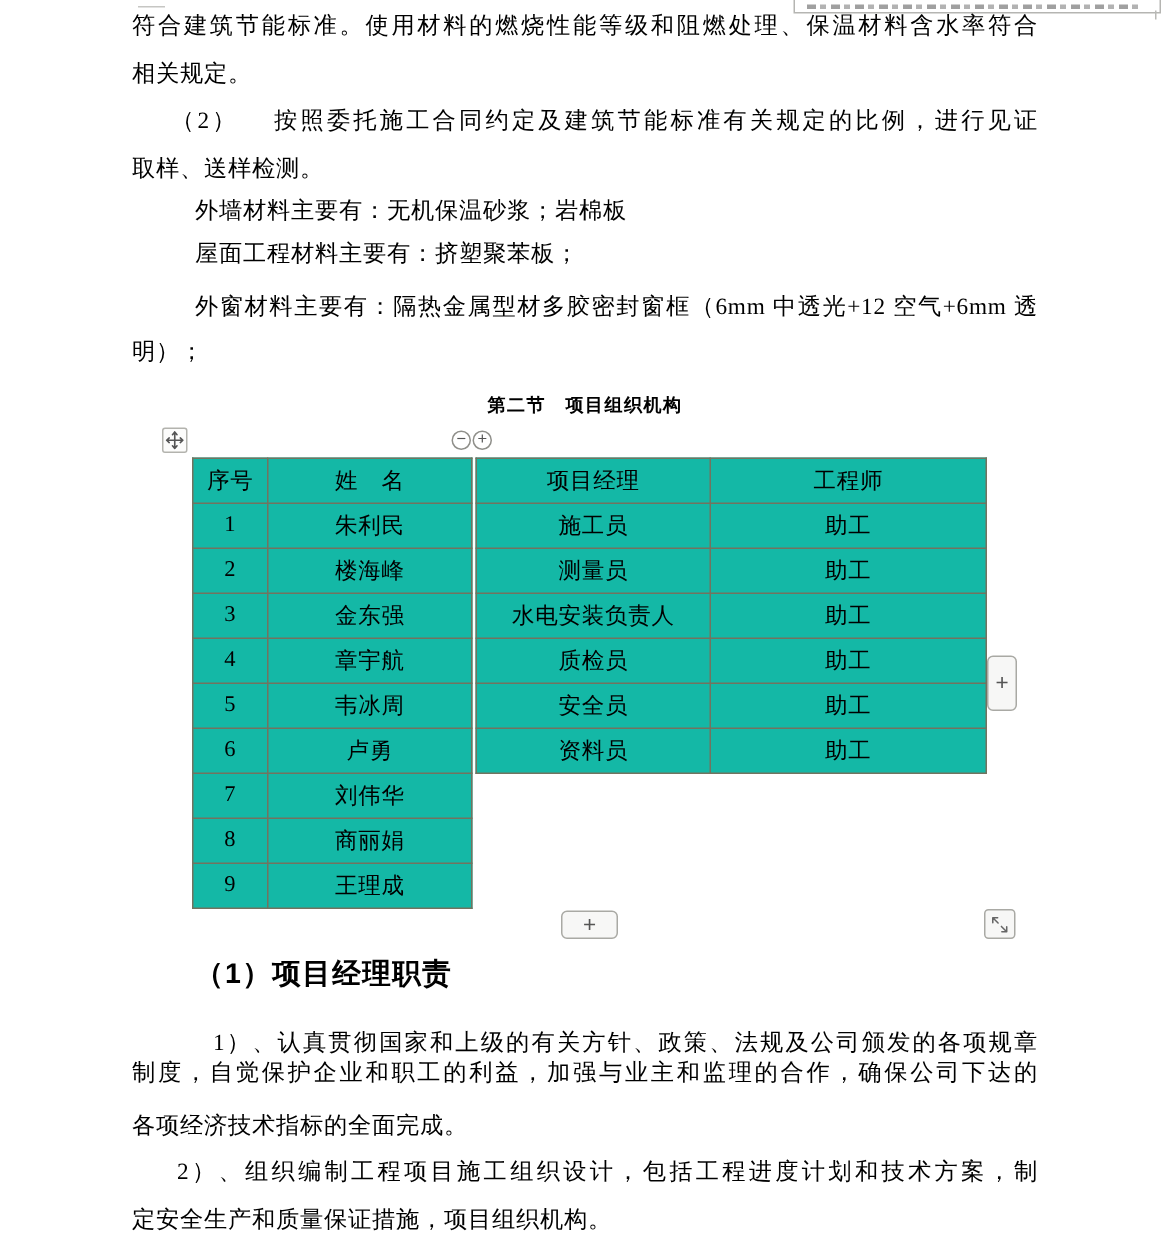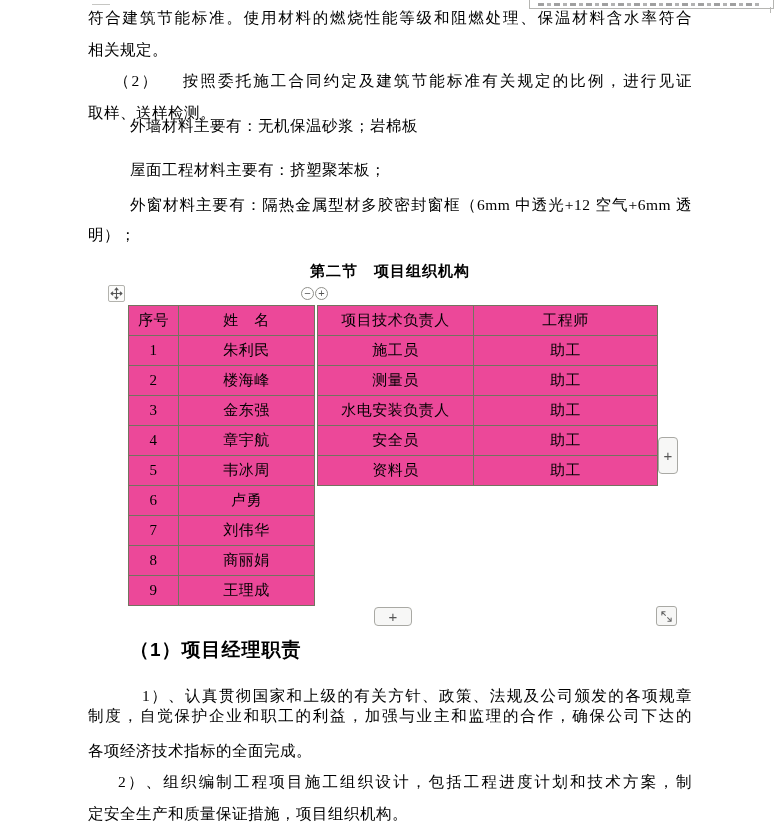--- a/index.html
+++ b/index.html
@@ -14,24 +14,24 @@
   }
   .fill{white-space:normal;text-align:justify;text-align-last:justify;overflow:hidden;}
   .ind-a{padding-left:26px;}  
   .ind-b{padding-left:42px;}  
   .ind-c{padding-left:54px;margin-top:11px;}  
   .ind-d{padding-left:30px;}  
   .heading{font-family:"Liberation Sans","DejaVu Sans",sans-serif;font-weight:bold;font-size:19px;letter-spacing:1px;}
   .title{
     position:absolute;left:88px;width:604px;top:255px;height:31px;line-height:31px;
     text-align:center;font-family:"Liberation Sans","DejaVu Sans",sans-serif;
-    font-weight:bold;font-size:15px;letter-spacing:1px;
+    font-weight:bold;font-size:12px;letter-spacing:1px;
   }
   
-  table.tbl{position:absolute;top:305px;border-collapse:collapse;table-layout:fixed;background:#ec4899;}
+  table.tbl{position:absolute;top:305px;border-collapse:collapse;table-layout:fixed;background:#14b8a6;}
   table.tbl td{
     border:1px solid #73735f;height:29px;padding:0;text-align:center;vertical-align:middle;
     font-size:15px;letter-spacing:0.5px;overflow:hidden;white-space:nowrap;
   }
   #tbl-left{left:128px;width:186px;}
   #tbl-right{left:317px;width:340px;}
   
   .ctl{
     position:absolute;background:#f7f7f6;border:1px solid #a9a9a4;border-radius:4px;
     display:flex;align-items:center;justify-content:center;box-sizing:border-box;
@@ -61,21 +61,21 @@
   <div id="crop-line-left"></div>
   <div id="crop-box">
     <div class="glyph-strip"></div>
   </div>
   <div id="crop-tick-v"></div>
 
   <div class="line fill" style="top:2px">符合建筑节能标准。使用材料的燃烧性能等级和阻燃处理、保温材料含水率符合</div>
   <div class="line" style="top:34px">相关规定。</div>
   <div class="line fill ind-a" style="top:65px">（2）　 按照委托施工合同约定及建筑节能标准有关规定的比例，进行见证</div>
   <div class="line" style="top:97px">取样、送样检测。</div>
-  <div class="line ind-b" style="top:110px">外墙材料主要有：无机保温砂浆；岩棉板</div>
+  <div class="line ind-b" style="top:125px">外墙材料主要有：无机保温砂浆；岩棉板</div>
   <div class="line ind-b" style="top:154px">屋面工程材料主要有：挤塑聚苯板；</div>
   <div class="line fill ind-b" style="top:189px">外窗材料主要有：隔热金属型材多胶密封窗框（6mm 中透光+12 空气+6mm 透</div>
   <div class="line" style="top:219px">明）；</div>
 
   <div class="title">第二节　项目组织机构</div>
 
   <div class="ctl" id="btn-move">
     <svg width="13" height="13" viewBox="0 0 12 12">
       <path d="M6 1 L6 11 M1 6 L11 6 M6 1 L4.6 2.6 M6 1 L7.4 2.6 M6 11 L4.6 9.4 M6 11 L7.4 9.4 M1 6 L2.6 4.6 M1 6 L2.6 7.4 M11 6 L9.4 4.6 M11 6 L9.4 7.4" stroke="#555" stroke-width="1" fill="none" stroke-linecap="round"></path>
     </svg>
@@ -136,33 +136,37 @@
   </tbody>
     </table>
 
   <table class="tbl" id="tbl-right">
     <colgroup>
         <col style="width:156px">
         <col style="width:184px">
       </colgroup>
     <tbody>
     <tr>
-          <td>项目技术负责人</td>
+          <td>项目经理</td>
           <td>工程师</td>
         </tr>
     <tr>
           <td>施工员</td>
           <td>助工</td>
         </tr>
     <tr>
           <td>测量员</td>
           <td>助工</td>
         </tr>
     <tr>
           <td>水电安装负责人</td>
+          <td>助工</td>
+        </tr>
+    <tr>
+          <td>质检员</td>
           <td>助工</td>
         </tr>
     <tr>
           <td>安全员</td>
           <td>助工</td>
         </tr>
     <tr>
           <td>资料员</td>
           <td>助工</td>
         </tr>

